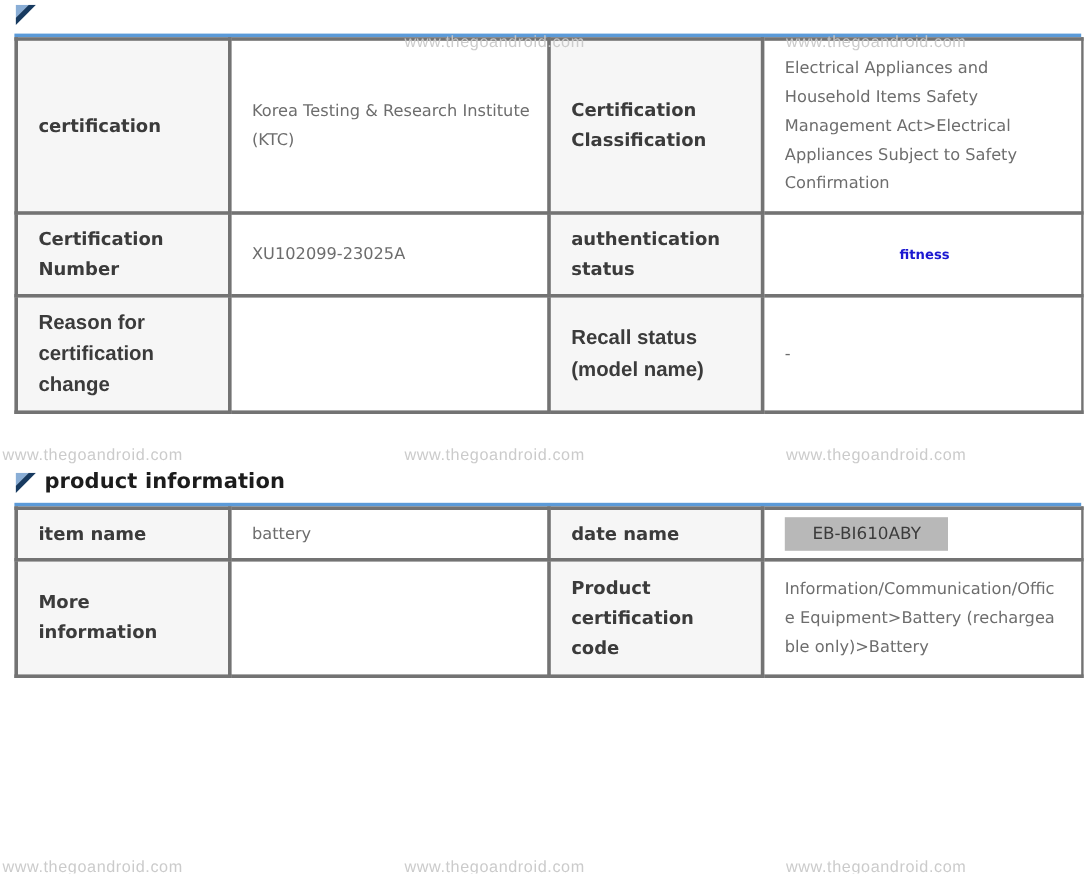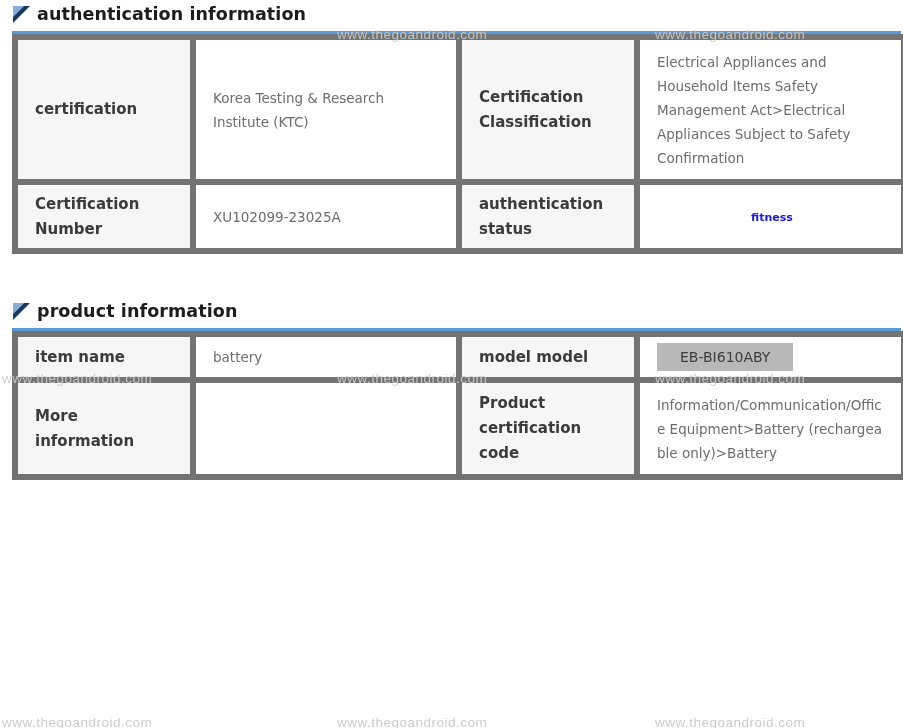--- a/index.html
+++ b/index.html
@@ -35,21 +35,21 @@
   }
   .rule {
     height:3px; width:889px; margin:7px 0 0 12px;
     background:var(--accent-line, #5b9ad8);
   }
   table.info-table {
     border-collapse:collapse; table-layout:fixed;
     width:889px; margin-left:12px;
   }
   table.info-table td {
-    border:6px solid #737373;
+    border:3px solid #737373;
     vertical-align:middle;
     overflow:hidden;
   }
   td.lbl {
     background:var(--label-bg, #f6f6f6);
     font-weight:bold; font-size:15px; color:#3b3b3b;
     padding:6px 28px 6px 17px;
     line-height:25px;
   }
   td.lbl.narrow {
@@ -91,21 +91,20 @@
 <span class="watermark" style="left:655px; top:352px;">www.thegoandroid.com</span>
 <span class="watermark" style="left:2px;   top:696px;">www.thegoandroid.com</span>
 <span class="watermark" style="left:337px; top:696px;">www.thegoandroid.com</span>
 <span class="watermark" style="left:655px; top:696px;">www.thegoandroid.com</span>
 
 <div class="section-header first">
   <svg class="bullet-icon" viewBox="0 0 17 17">
     <polygon points="0,0 11,0 0,11" fill="#8aaed6"></polygon>
     <polygon points="11,0 17,0 0,17 0,11" fill="#173a60"></polygon>
   </svg>
-  <span class="section-title">authentication information</span>
 </div>
 <div class="rule"></div>
 
 <table class="info-table">
   <colgroup>
       <col style="width:178px">
       <col style="width:266px">
       <col style="width:178px">
       <col style="width:267px">
     </colgroup>
@@ -117,20 +116,26 @@
     <td class="val">Electrical Appliances and Household Items Safety Management Act&gt;Electrical Appliances Subject to Safety Confirmation</td>
   </tr>
   <tr class="r69">
     <td class="lbl">Certification Number</td>
     <td class="val">XU102099-23025A</td>
     <td class="lbl">authentication status</td>
     <td class="val center">
       <span class="status-text">fitness</span>
     </td>
   </tr>
+  <tr class="r97">
+    <td class="lbl narrow">Reason for certification change</td>
+    <td class="val"></td>
+    <td class="lbl narrow">Recall status (model name)</td>
+    <td class="val">-</td>
+  </tr>
 </tbody>
   </table>
 
 <div class="section-header second">
   <svg class="bullet-icon" viewBox="0 0 17 17">
     <polygon points="0,0 11,0 0,11" fill="#8aaed6"></polygon>
     <polygon points="11,0 17,0 0,17 0,11" fill="#173a60"></polygon>
   </svg>
   <span class="section-title">product information</span>
 </div>
@@ -140,21 +145,21 @@
   <colgroup>
       <col style="width:178px">
       <col style="width:266px">
       <col style="width:178px">
       <col style="width:267px">
     </colgroup>
   <tbody>
       <tr class="r47">
     <td class="lbl">item name</td>
     <td class="val">battery</td>
-    <td class="lbl">model model</td>
+    <td class="lbl">date name</td>
     <td class="val">
       <span class="hl">EB-BI610ABY</span>
     </td>
   </tr>
   <tr class="r97">
     <td class="lbl">More information</td>
     <td class="val"></td>
     <td class="lbl">Product certification code</td>
     <td class="val breakall">Information/Communication/Office Equipment&gt;Battery (rechargeable only)&gt;Battery</td>
   </tr>

